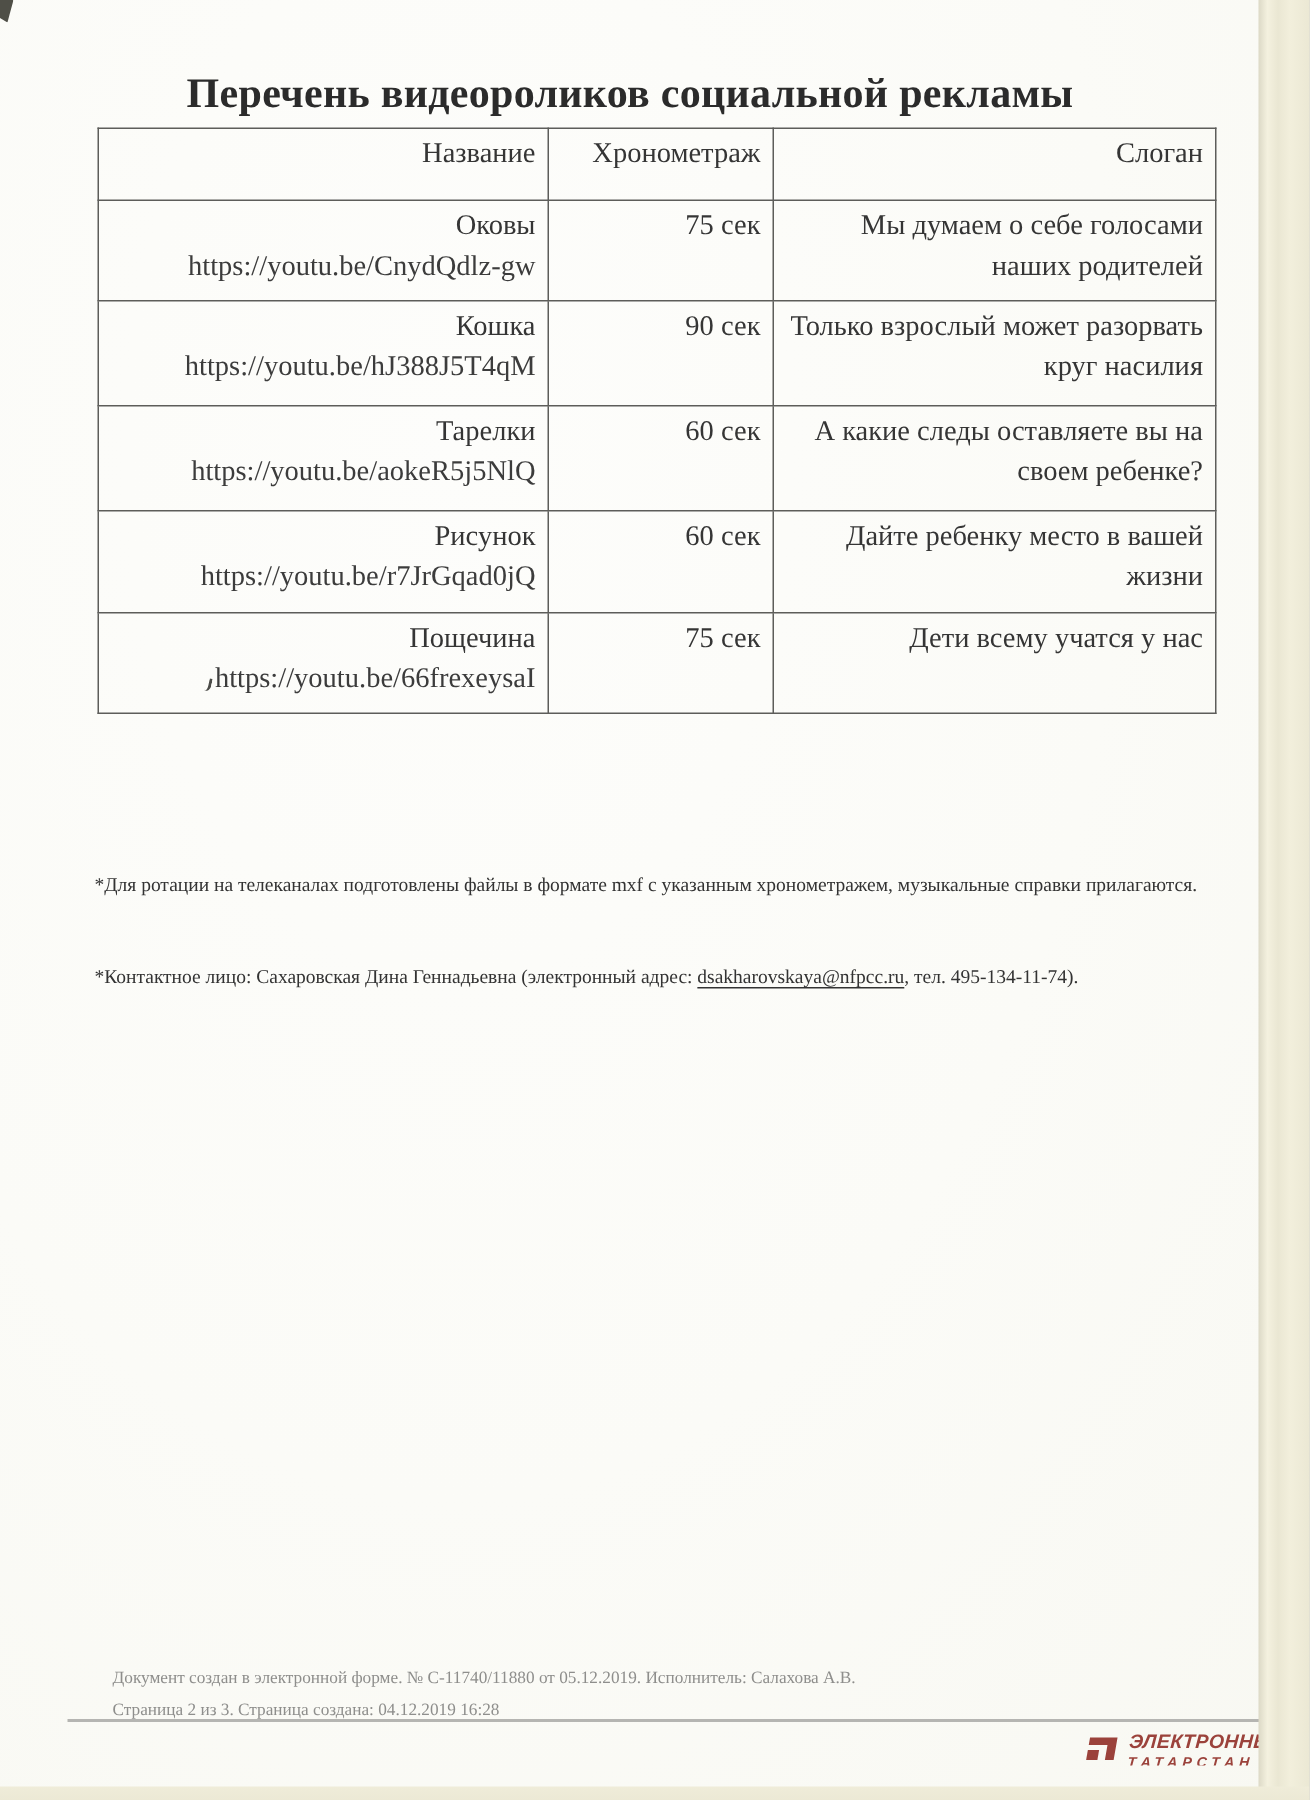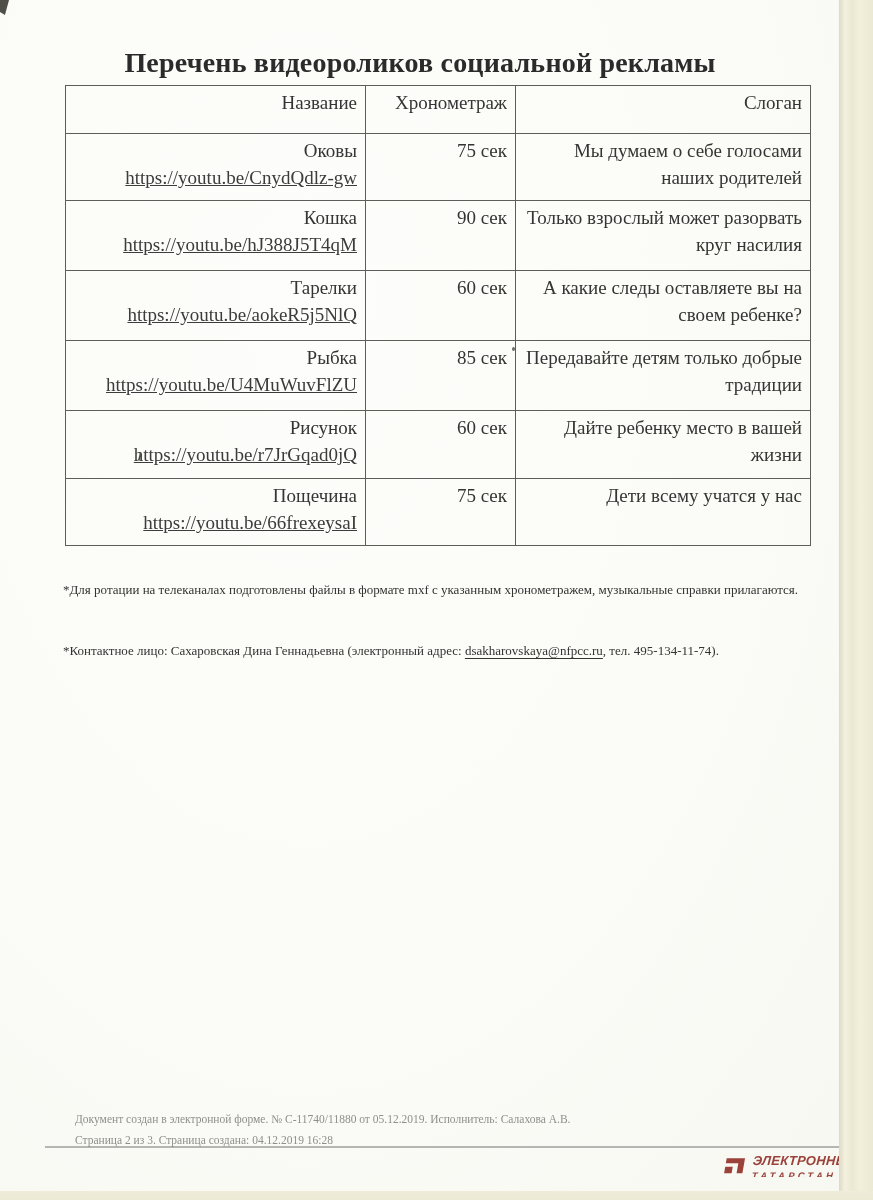--- a/index.html
+++ b/index.html
@@ -56,21 +56,21 @@
     color:#353535;
     overflow:hidden;
   }
   .videos thead tr { height:48px; }
   .videos tr.r1 { height:67px; }
   .videos tr.r2 { height:70px; }
   .videos tr.r3 { height:70px; }
   .videos tr.r4 { height:70px; }
   .videos tr.r5 { height:68px; }
   .videos tr.r6 { height:67px; }
-  .url { display:block; color:#3c3c3c;text-decoration:underline; }
+  .url { display:block; color:#3c3c3c; }
 
   
   .speck { position:relative; }
   .speck::after {
     content:""; position:absolute; margin-left:5px; margin-top:2px;
     width:3px; height:4px; border-radius:50%; background:#6a6a66;
   }
   
   .comma-artifact {
     position:absolute; left:137px; top:452px; width:4px; height:9px; z-index:2;
@@ -154,30 +154,20 @@
         <td>90 сек</td>
         <td>Только взрослый может разорвать круг насилия</td>
       </tr>
       <tr class="r3">
         <td>
           <span>Тарелки</span>
           <span class="url">https://youtu.be/aokeR5j5NlQ</span>
         </td>
         <td>60 сек</td>
         <td>А какие следы оставляете вы на своем ребенке?</td>
-      </tr>
-      <tr class="r4">
-        <td>
-          <span>Рыбка</span>
-          <span class="url">https://youtu.be/U4MuWuvFlZU</span>
-        </td>
-        <td>
-          <span class="speck">85 сек</span>
-        </td>
-        <td>Передавайте детям только добрые традиции</td>
       </tr>
       <tr class="r5">
         <td>
           <span>Рисунок</span>
           <span class="url">https://youtu.be/r7JrGqad0jQ</span>
         </td>
         <td>60 сек</td>
         <td>Дайте ребенку место в вашей жизни</td>
       </tr>
       <tr class="r6">

